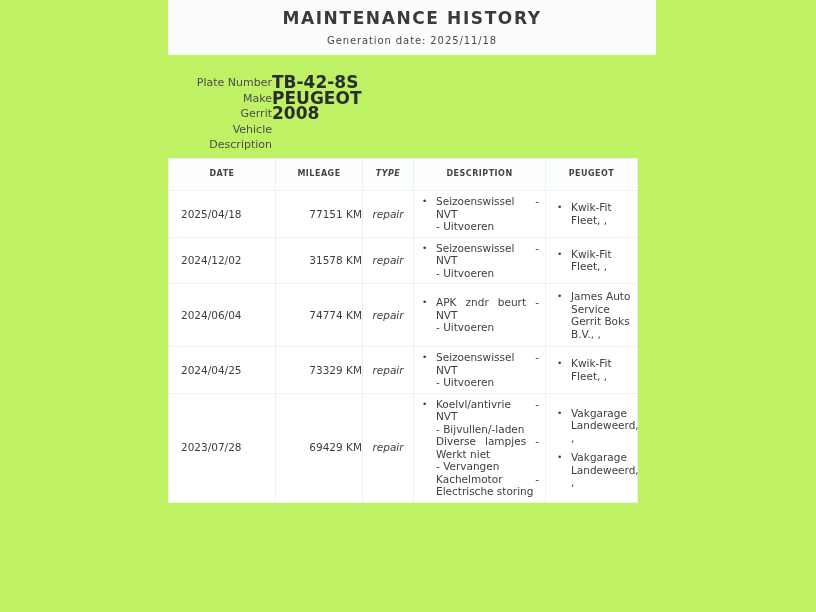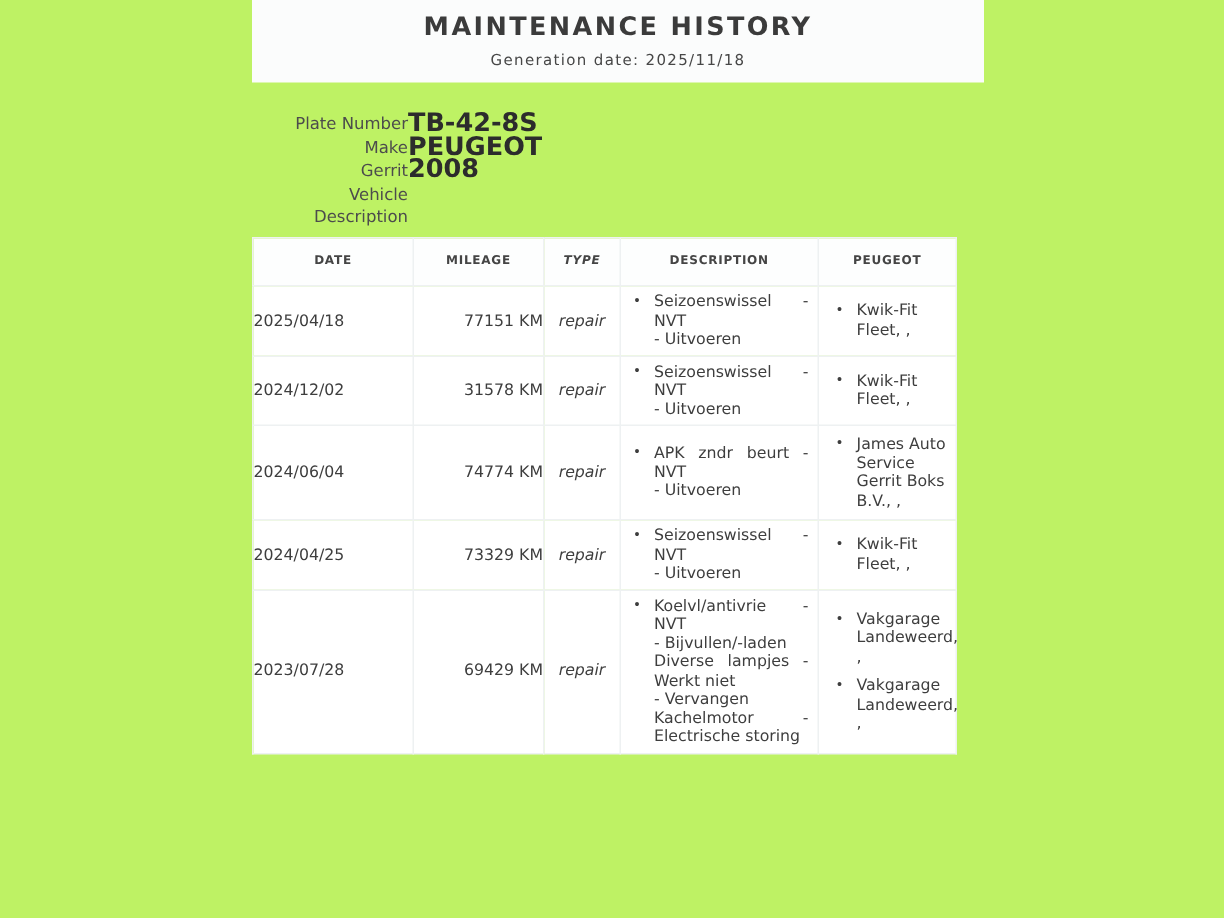--- a/index.html
+++ b/index.html
@@ -43,21 +43,21 @@
   .tr { display: table-row; }
   .td, .th {
     display: table-cell; vertical-align: middle;
     border: 1px solid #eef1f2; background: #ffffff;
   }
   .th {
     height: 32px; text-align: center;
     font-size: 8px; font-weight: bold; letter-spacing: 0.5px;
     color: #454545; background: #fdfefe;
   }
-  .c-date     { width: 107px; text-align: left; }
+  .c-date     { width: 107px; text-align: left; padding-left: 12px; }
   .c-mileage  { width: 87px;  text-align: right; }
   .c-type     { width: 51px;  text-align: center; font-style: italic; }
   .c-desc     { width: 132px; padding: 4px 6px 4px 8px; }
   .c-supplier { width: 92px;  padding: 4px 4px 4px 11px; }
   .th.c-date, .th.c-mileage { padding-left: 0; text-align: center; }
   .th.c-desc, .th.c-supplier { padding: 0; }
 
   .r1 { height: 37px; } .r2 { height: 37px; } .r3 { height: 63px; }
   .r4 { height: 38px; } .r5 { height: 83px; }
 

